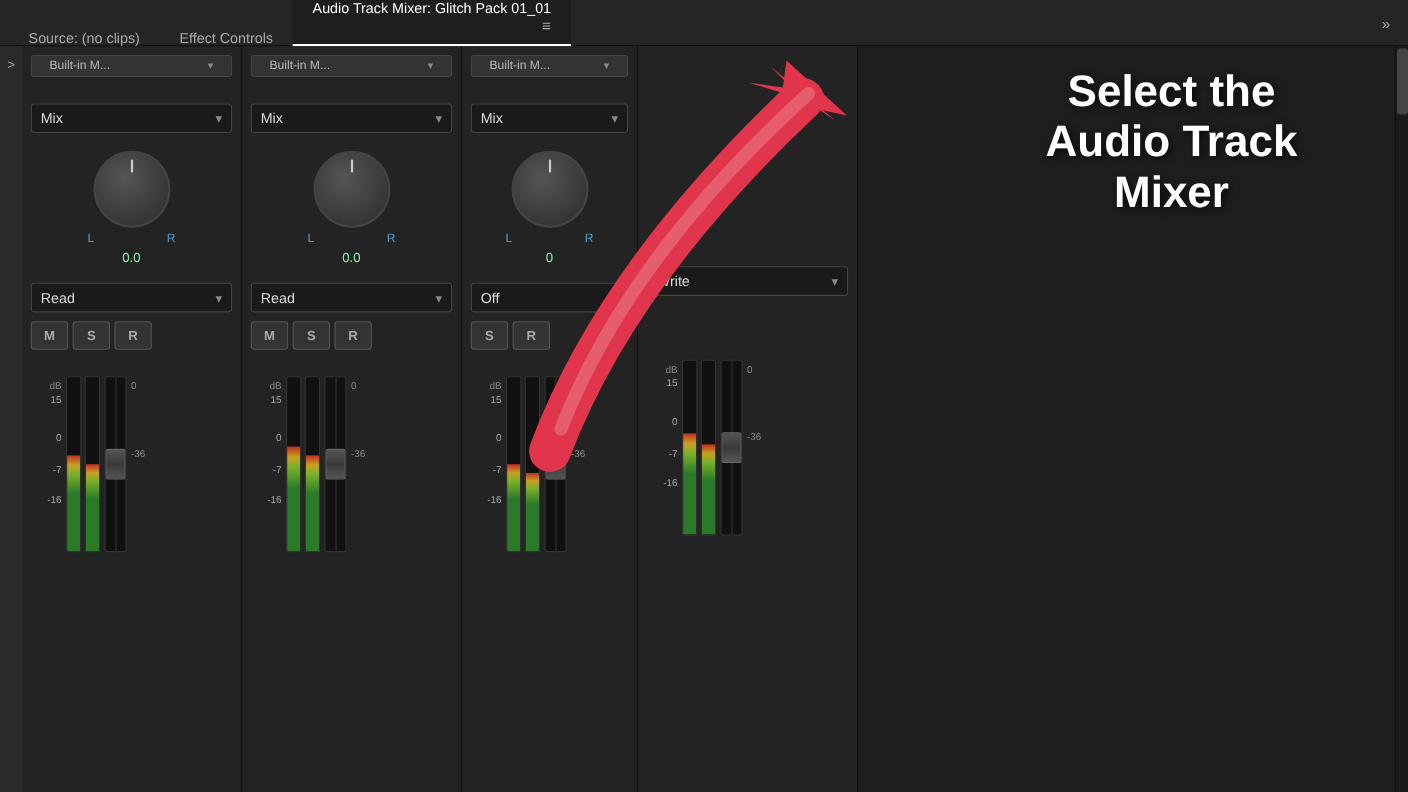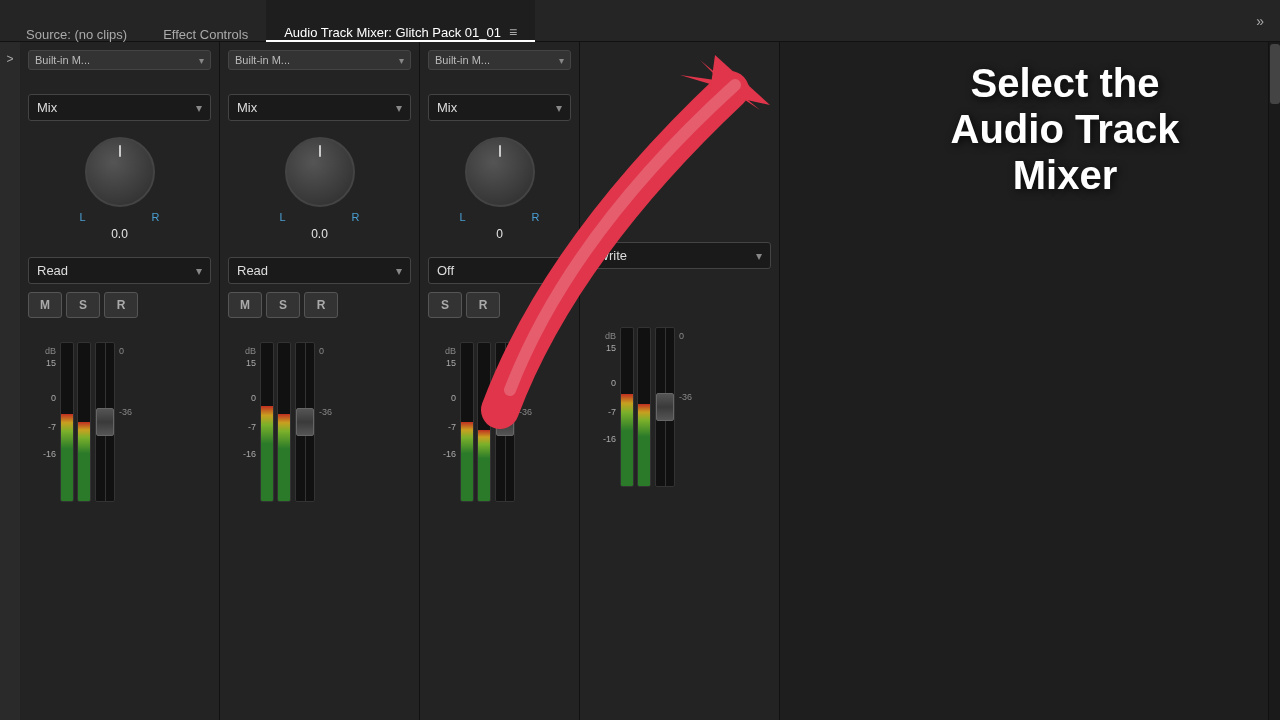--- a/index.html
+++ b/index.html
@@ -29,20 +29,21 @@
       align-items: flex-end;
       color: #aaa;
       font-size: 13px;
       cursor: pointer;
       white-space: nowrap;
     }
     .tab.active {
       color: #fff;
       border-bottom: 2px solid #fff;
       background: #1e1e1e;
+      flex-direction: column;
     }
     .tab-menu-icon {
       margin-left: 8px;
       color: #aaa;
       font-size: 14px;
     }
     .tab-overflow {
       margin-left: auto;
       color: #aaa;
       font-size: 14px;
@@ -94,21 +95,21 @@
       width: 160px;
       overflow: hidden;
     }
 
     .plugin-dropdown {
       display: flex;
       align-items: center;
       background: #333;
       border: 1px solid #444;
       border-radius: 3px;
-      padding: 3px 6px;
+      padding: 3px 16px;
       color: #bbb;
       font-size: 11px;
       cursor: pointer;
       justify-content: space-between;
     }
     .plugin-dropdown .chevron { color: #888; font-size: 10px; }
 
     .mix-dropdown {
       display: flex;
       align-items: center;
@@ -156,21 +157,21 @@
       border-radius: 1px;
     }
     .knob-lr {
       display: flex;
       width: 80px;
       justify-content: space-between;
       color: #4a9fd4;
       font-size: 11px;
     }
     .knob-value {
-      color: #e5e5e5;
+      color: #86efac;
       font-size: 12px;
     }
 
     
     .auto-dropdown {
       display: flex;
       align-items: center;
       background: #1a1a1a;
       border: 1px solid #444;
       border-radius: 3px;

